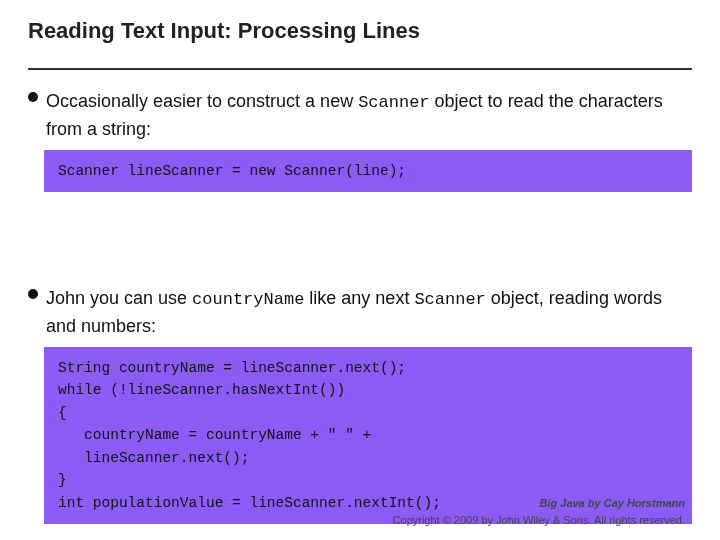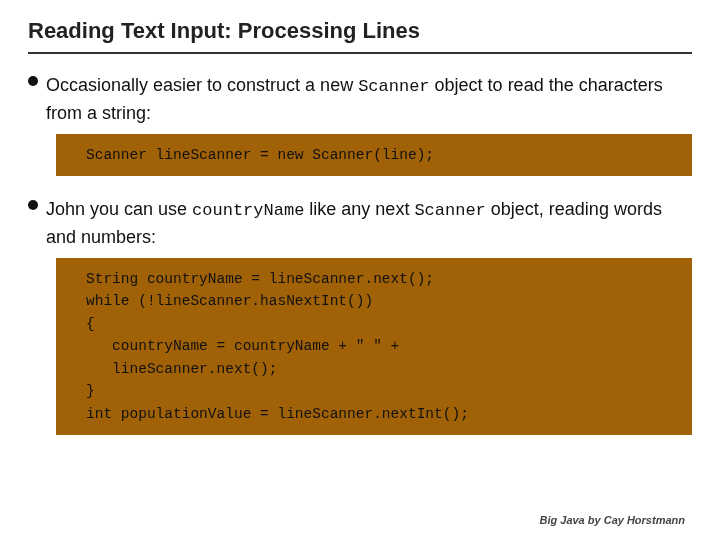--- a/index.html
+++ b/index.html
@@ -20,35 +20,36 @@
       width: 720px;
       height: 540px;
       padding: 18px 28px 16px 28px;
       display: flex;
       flex-direction: column;
       position: relative;
     }
 
     .title-bar {
       border-bottom: 2px solid #333333;
-      padding-bottom: 8px;
+      padding-bottom: 24px;
       margin-bottom: 18px;
     }
 
     .title {
       font-size: 22px;
       font-weight: bold;
       color: #222222;
     }
 
     .content {
       flex: 1;
       display: flex;
       flex-direction: column;
       gap: 20px;
+      justify-content: space-between;
     }
 
     .bullet-item {
       display: flex;
       flex-direction: column;
       gap: 8px;
     }
 
     .bullet-text {
       display: flex;
@@ -73,27 +74,27 @@
       flex: 1;
     }
 
     code.inline {
       font-family: 'Courier New', Courier, monospace;
       font-size: 17px;
       color: #111111;
     }
 
     .code-block {
-      background: #a16207;
+      background: #8b5cf6;
       border: none;
       font-family: 'Courier New', Courier, monospace;
       font-size: 14.5px;
       color: #111111;
-      padding: 10px 30px;
-      margin-left: 28px;
+      padding: 10px 14px;
+      margin-left: 16px;
       line-height: 1.55;
       white-space: pre;
       display: block;
     }
 
     .footer {
       position: absolute;
       bottom: 12px;
       right: 35px;
       text-align: right;
@@ -141,15 +142,16 @@
    countryName = countryName + " " +
    lineScanner.next();
 }
 int populationValue = lineScanner.nextInt();</code>
     </div>
 
   </div>
 
   <div class="footer">
     <span class="footer-title"><span>Big Java</span> <span>by Cay Horstmann</span></span><br>
+    <span>Copyright © 2009 by John Wiley &amp; Sons.  All rights reserved.</span>
   </div>
 
 </div>
 
 </body></html>

